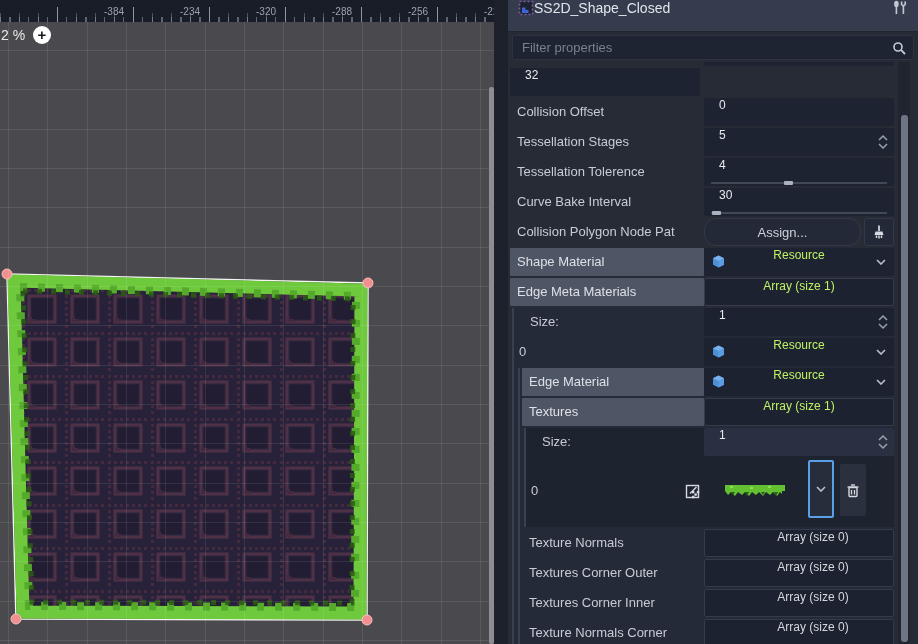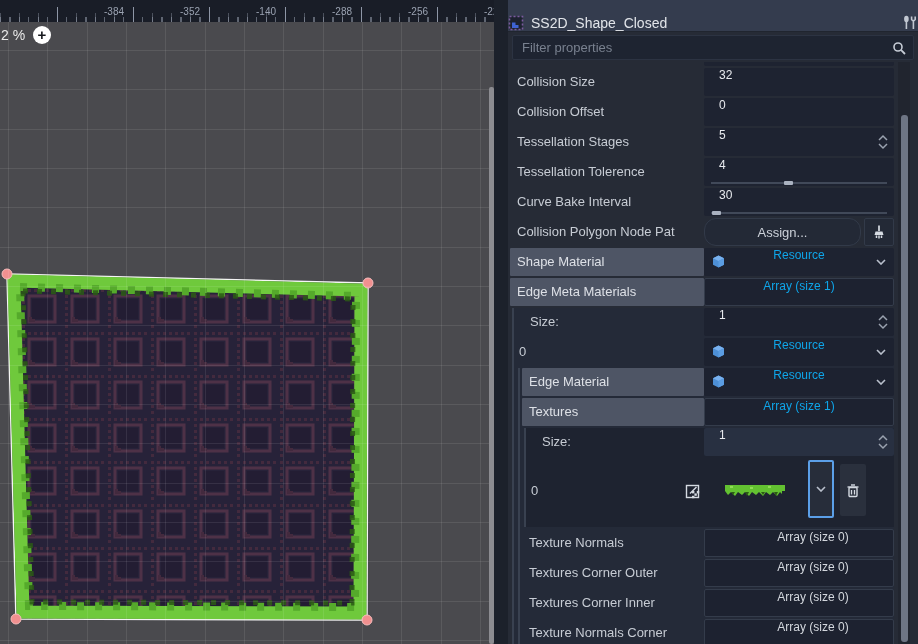--- a/index.html
+++ b/index.html
@@ -25,22 +25,22 @@
   .t1{left:57px}.t2{left:133px}.t3{left:209px}.t4{left:285px}.t5{left:361px}.t6{left:437px}
   .zoom-label{position:absolute;left:1px;top:27px;z-index:6;color:#e9e9e9;font-size:14px;}
   .add-btn{position:absolute;left:33px;top:26px;z-index:6;width:18px;height:18px;border-radius:50%;
     background:#fff;color:#15171c;font-weight:bold;font-size:15px;line-height:17px;text-align:center;}
   .v-scrollbar{position:absolute;left:489px;top:87px;width:5px;height:557px;background:#8c8c91;
     border-radius:2px;z-index:6;}
   .splitter{position:absolute;left:494px;top:0;width:14px;height:644px;background:#1c212b;}
 
   
   .inspector{position:absolute;left:508px;top:0;width:410px;height:644px;background:#262b36;overflow:hidden;}
-  .ihead{height:32px;background:#343c4e;border-bottom:1px solid #20252f;display:flex;align-items:flex-end;
-    padding:0 0;gap:7px;box-sizing:border-box;}
+  .ihead{height:32px;background:#343c4e;border-bottom:1px solid #20252f;display:flex;align-items:flex-start;
+    padding:0 10px;box-sizing:border-box;}
   .ihead .title{color:#e2e5ea;font-size:14px;flex:1;}
   .filterbar{margin:3px 4px 2px 4px;height:23px;background:#1e2431;border:1px solid #2c3342;border-radius:2px;
     display:flex;align-items:center;padding:0 7px;}
   .filterbar input{flex:1;background:transparent;border:none;outline:none;color:#fdba74;font-size:13px;
     font-family:"Liberation Sans",sans-serif;}
   .filterbar input::placeholder{color:#79818f;}
 
   .props{position:absolute;top:62px;left:0;right:0;bottom:0;padding:6px 24px 0 2px;overflow:hidden;}
   .sliver{position:absolute;top:0;right:24px;width:190px;height:4px;background:#1e2331;border-radius:0 0 2px 2px;}
   .prow{height:28px;margin-bottom:2px;display:flex;align-items:center;position:relative;}
@@ -54,21 +54,21 @@
   .slider-track{position:absolute;left:7px;right:7px;bottom:2px;height:2px;background:#414959;}
   .slider-grab{position:absolute;bottom:1px;width:9px;height:4px;background:#aab2c0;border-radius:1px;}
   .val-split{width:190px;flex:none;display:flex;gap:3px;align-items:center;}
   .btn{flex:1;height:26px;background:#232936;border:1px solid #323a49;border-radius:12px;color:#ccd1d9;
     display:flex;align-items:center;justify-content:center;font-size:13px;}
   .iconbtn{flex:none;width:28px;height:26px;background:#232936;border:1px solid #323a49;border-radius:2px;
     display:flex;align-items:center;justify-content:center;}
   .pval.res{justify-content:center;}
   .pval.res .cube{position:absolute;left:8px;top:7px;}
   .pval.res .chev{position:absolute;right:8px;top:11px;}
-  .blue{color:#0ea5e9;}
+  .blue{color:#bef264;}
   .greyv{color:#d3d7dd;margin-left:28px;}
   .pval.arr{justify-content:center;border:1px solid #343c4b;background:#1d2230;}
 
   .nest{margin-left:2px;border-left:2px solid #394150;padding-left:2px;}
   .boxA{background:#242a38;}
   .boxA .pval{background:#1d2230;}
   .boxC{background:#1e2330;margin-bottom:2px;padding-bottom:1px;}
   .boxC .pval{background:#283041;}
   .indent1 .plabel{padding-left:14px;}
   .zerorow .plabel{padding-left:3px;}
@@ -129,22 +129,22 @@
       <circle cx="16" cy="619" r="5" fill="#f19090" stroke="#f7bcbc"></circle>
     </g>
   </svg>
 
   <div class="grid-overlay"></div>
 
   <div class="ruler">
     <div class="ruler-mid"></div>
     <div class="ruler-minor"></div>
     <div class="rtick t1"><span>-384</span></div>
-    <div class="rtick t2"><span>-352</span></div>
-    <div class="rtick t3"><span>-140</span></div>
+    <div class="rtick t2"><span>-234</span></div>
+    <div class="rtick t3"><span>-320</span></div>
     <div class="rtick t4"><span>-288</span></div>
     <div class="rtick t5"><span>-256</span></div>
     <div class="rtick t6"><span>-224</span></div>
   </div>
 
   <div class="zoom-label">2 %</div>
   <div class="add-btn">+</div>
   <div class="v-scrollbar"></div>
 </div>
 
@@ -171,21 +171,20 @@
     <svg width="14" height="14" viewBox="0 0 14 14">
       <circle cx="6" cy="6" r="4" stroke="#c6ccd6" fill="none" stroke-width="1.6"></circle>
       <path d="M9.2 9.2 L13 13" stroke="#c6ccd6" stroke-width="1.8"></path>
     </svg>
   </div>
 
   <div class="props">
     <div class="sliver"></div>
 
     <div class="prow">
-      <div class="plabel">Collision Size</div>
       <div class="pval">
         <span class="num">32</span>
       </div>
     </div>
 
     <div class="prow">
       <div class="plabel">Collision Offset</div>
       <div class="pval">
         <span class="num">0</span>
       </div>

